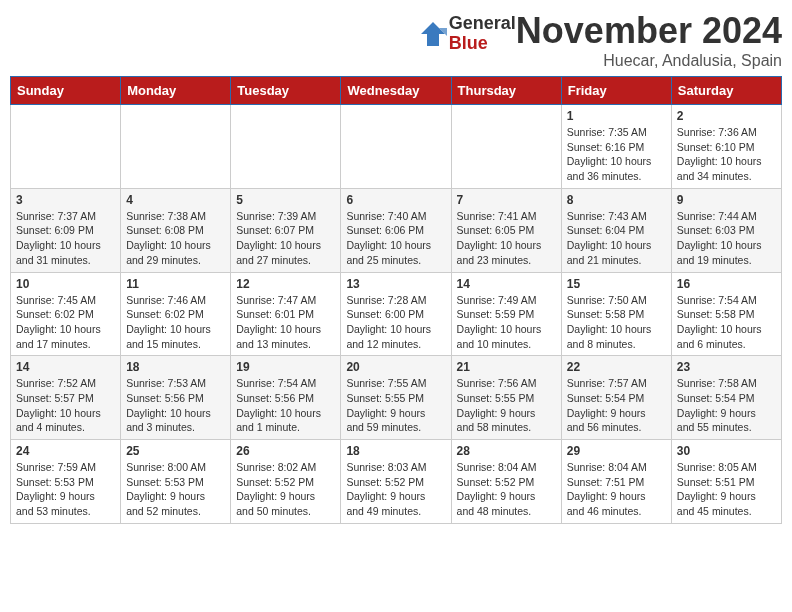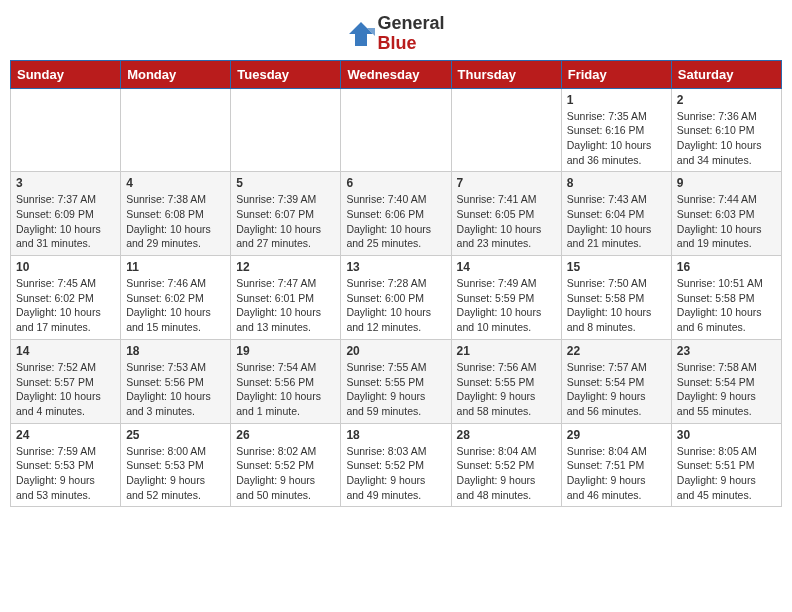--- a/index.html
+++ b/index.html
@@ -5,21 +5,21 @@
     * { box-sizing: border-box; margin: 0; padding: 0; }
     body {
       font-family: Arial, sans-serif;
       background: #fff;
       width: 792px;
       min-height: 612px;
       padding: 10px;
     }
     .header-area {
       display: flex;
-      justify-content: center;
+      justify-content: flex-end;
       align-items: flex-start;
       margin-bottom: 6px;
     }
     .logo {
       display: flex;
       align-items: center;
       margin-top: 4px;
     }
     .logo-text {
       display: flex;
@@ -102,20 +102,24 @@
   <div class="logo">
     <svg class="logo-icon" viewBox="0 0 28 28">
       <polygon points="14,2 26,14 20,14 20,26 8,26 8,14 2,14" fill="#3a7abf"></polygon>
       <polygon points="20,8 28,8 28,16" fill="#3a7abf" opacity="0.7"></polygon>
     </svg>
     <div class="logo-text">
       <span class="logo-general">General</span>
       <span class="logo-blue">Blue</span>
     </div>
   </div>
+  <div class="title-area">
+    <div class="month-title">November 2024</div>
+    <div class="location-title">Huecar, Andalusia, Spain</div>
+  </div>
 </div>
 
 <table class="calendar">
   <thead>
     <tr>
     <th>Sunday</th>
         <th>Monday</th>
         <th>Tuesday</th>
         <th>Wednesday</th>
         <th>Thursday</th>
@@ -219,21 +223,21 @@
 Daylight: 10 hours and 10 minutes.</div>
         </td>
         <td>
           <span class="day-num">15</span>
           <div class="day-info">Sunrise: 7:50 AM
 Sunset: 5:58 PM
 Daylight: 10 hours and 8 minutes.</div>
         </td>
         <td>
           <span class="day-num">16</span>
-          <div class="day-info">Sunrise: 10:51 AM
+          <div class="day-info">Sunrise: 7:54 AM
 Sunset: 5:58 PM
 Daylight: 10 hours and 6 minutes.</div>
         </td>
       </tr>
       <tr>
         <td>
           <span class="day-num">14</span>
           <div class="day-info">Sunrise: 7:52 AM
 Sunset: 5:57 PM
 Daylight: 10 hours and 4 minutes.</div>

